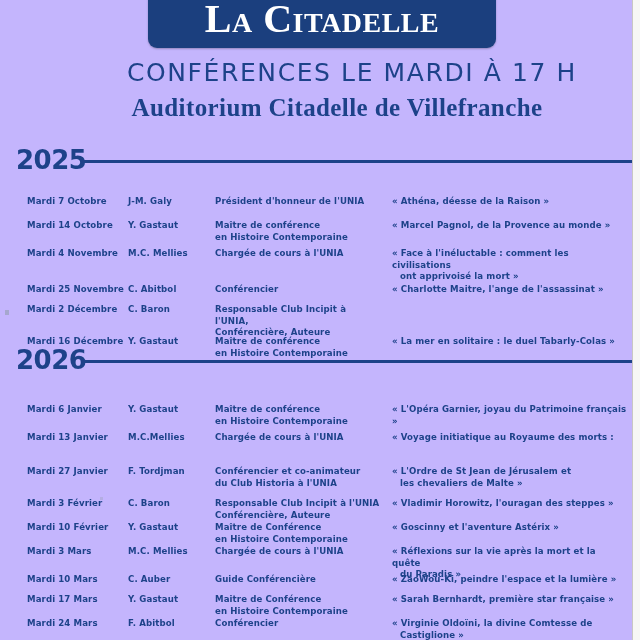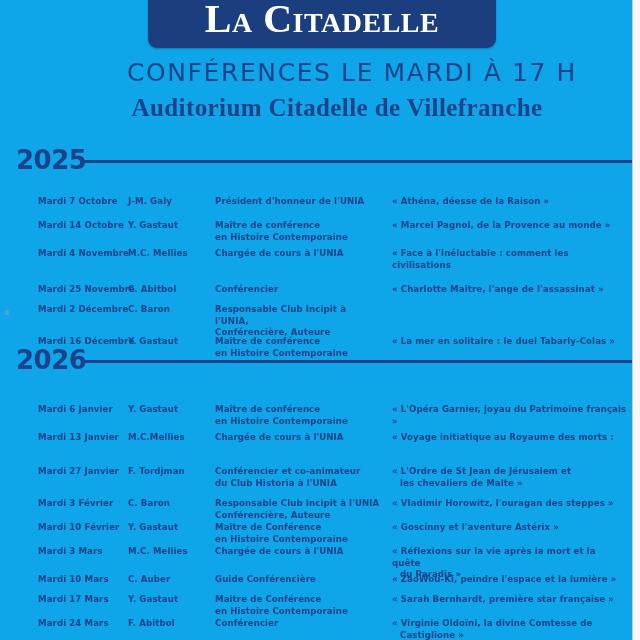--- a/index.html
+++ b/index.html
@@ -12,21 +12,21 @@
     height: 640px;
     overflow: hidden;
     font-family: "Liberation Sans", sans-serif;
     color: #1d4289;
     position: relative;
   }
   .page {
     position: relative;
     width: 640px;
     height: 640px;
-    background: #0ea5e9;
+    background: #c4b5fd;
     overflow: hidden;
   }
   
   .scan-edge-right {
     position: absolute;
     top: 0;
     right: 7px;
     width: 1px;
     height: 640px;
     background: #c9c7c4;
@@ -142,21 +142,21 @@
     width: 640px;
     font-family: "DejaVu Sans", sans-serif;
     font-weight: bold;
     font-size: 8.6px;
     line-height: 11.5px;
     color: #1d4289;
     letter-spacing: 0.1px;
   }
   .c-date {
     position: absolute;
-    left: 38px;
+    left: 27px;
     width: 79px;
     white-space: nowrap;
   }
   .c-speaker {
     position: absolute;
     left: 128px;
     width: 95px;
     white-space: nowrap;
   }
   .c-role {
@@ -216,21 +216,21 @@
           <div class="row" style="top: 44px;">
             <div class="c-date"><span>Mardi 14 Octobre</span></div>
             <div class="c-speaker"><span>Y. Gastaut</span></div>
             <div class="c-role"><span>Maître de conférence</span><span class="l2">en Histoire Contemporaine</span></div>
             <div class="c-title"><span>« Marcel Pagnol, de la Provence au monde »</span></div>
           </div>
           <div class="row" style="top: 72px;">
             <div class="c-date"><span>Mardi 4 Novembre</span></div>
             <div class="c-speaker"><span>M.C. Mellies</span></div>
             <div class="c-role"><span>Chargée de cours à l'UNIA</span></div>
-            <div class="c-title"><span>« Face à l'inéluctable : comment les civilisations</span></div>
+            <div class="c-title"><span>« Face à l'inéluctable : comment les civilisations</span><span class="l2">ont apprivoisé la mort »</span></div>
           </div>
           <div class="row" style="top: 108px;">
             <div class="c-date"><span>Mardi 25 Novembre</span></div>
             <div class="c-speaker"><span>C. Abitbol</span></div>
             <div class="c-role"><span>Conférencier</span></div>
             <div class="c-title"><span>« Charlotte Maitre, l'ange de l'assassinat »</span></div>
           </div>
           <div class="row" style="top: 128px;">
             <div class="c-date"><span>Mardi 2 Décembre</span></div>
             <div class="c-speaker"><span>C. Baron</span></div>

